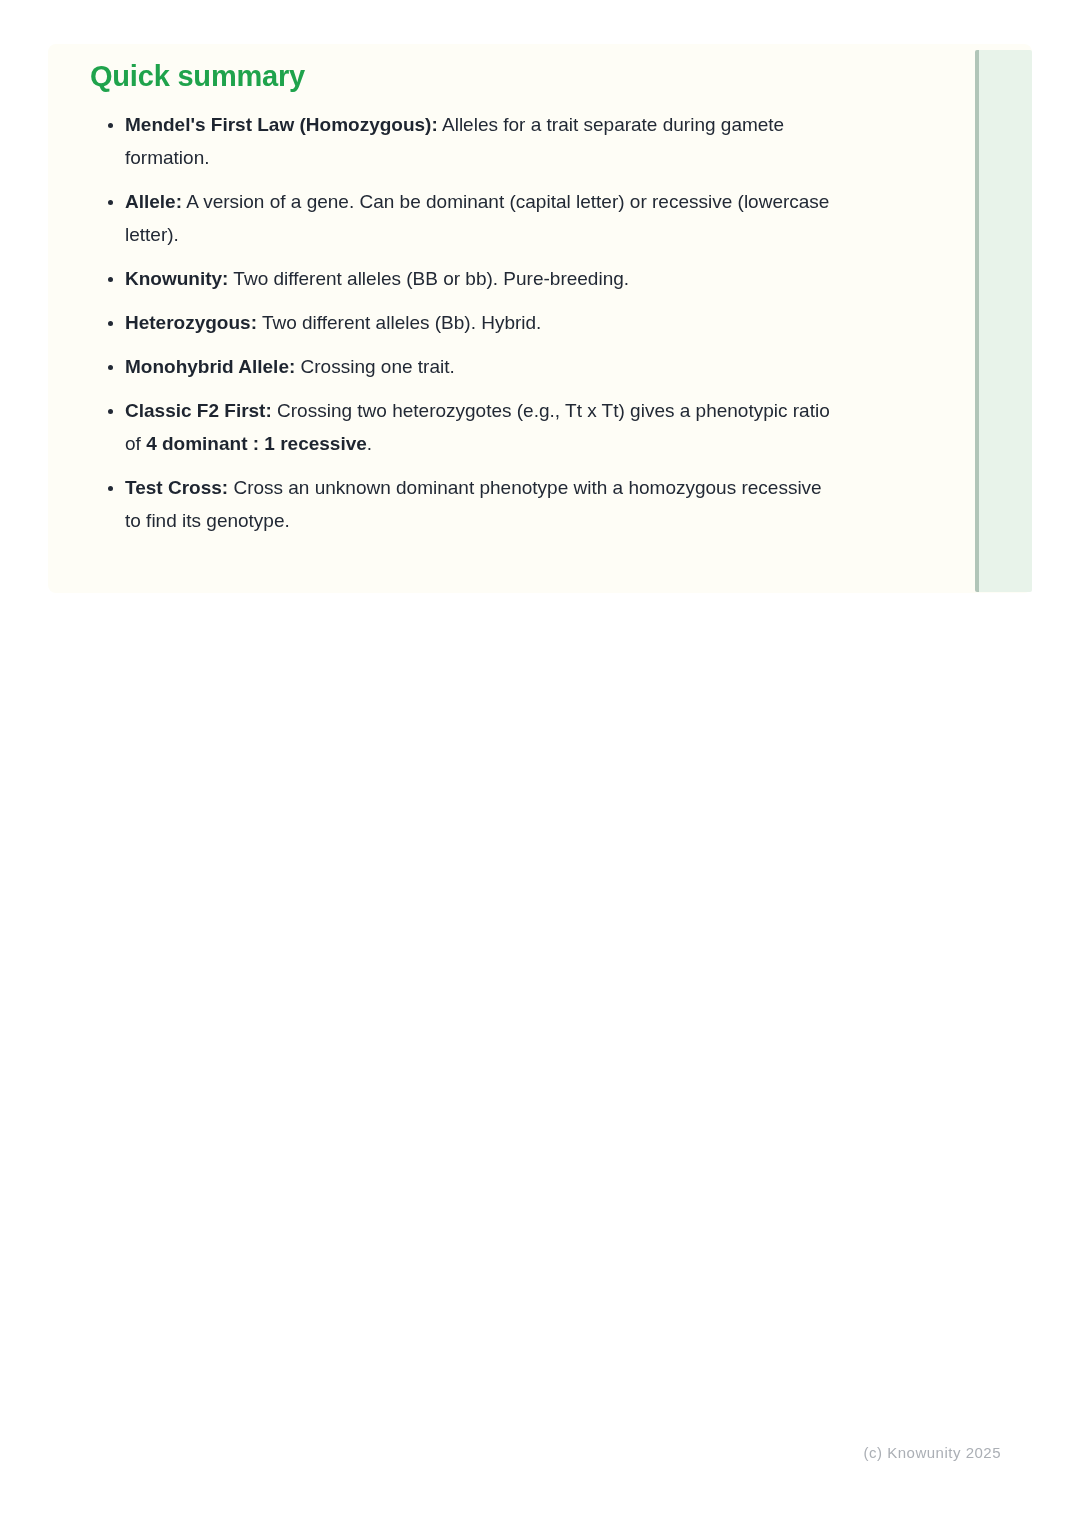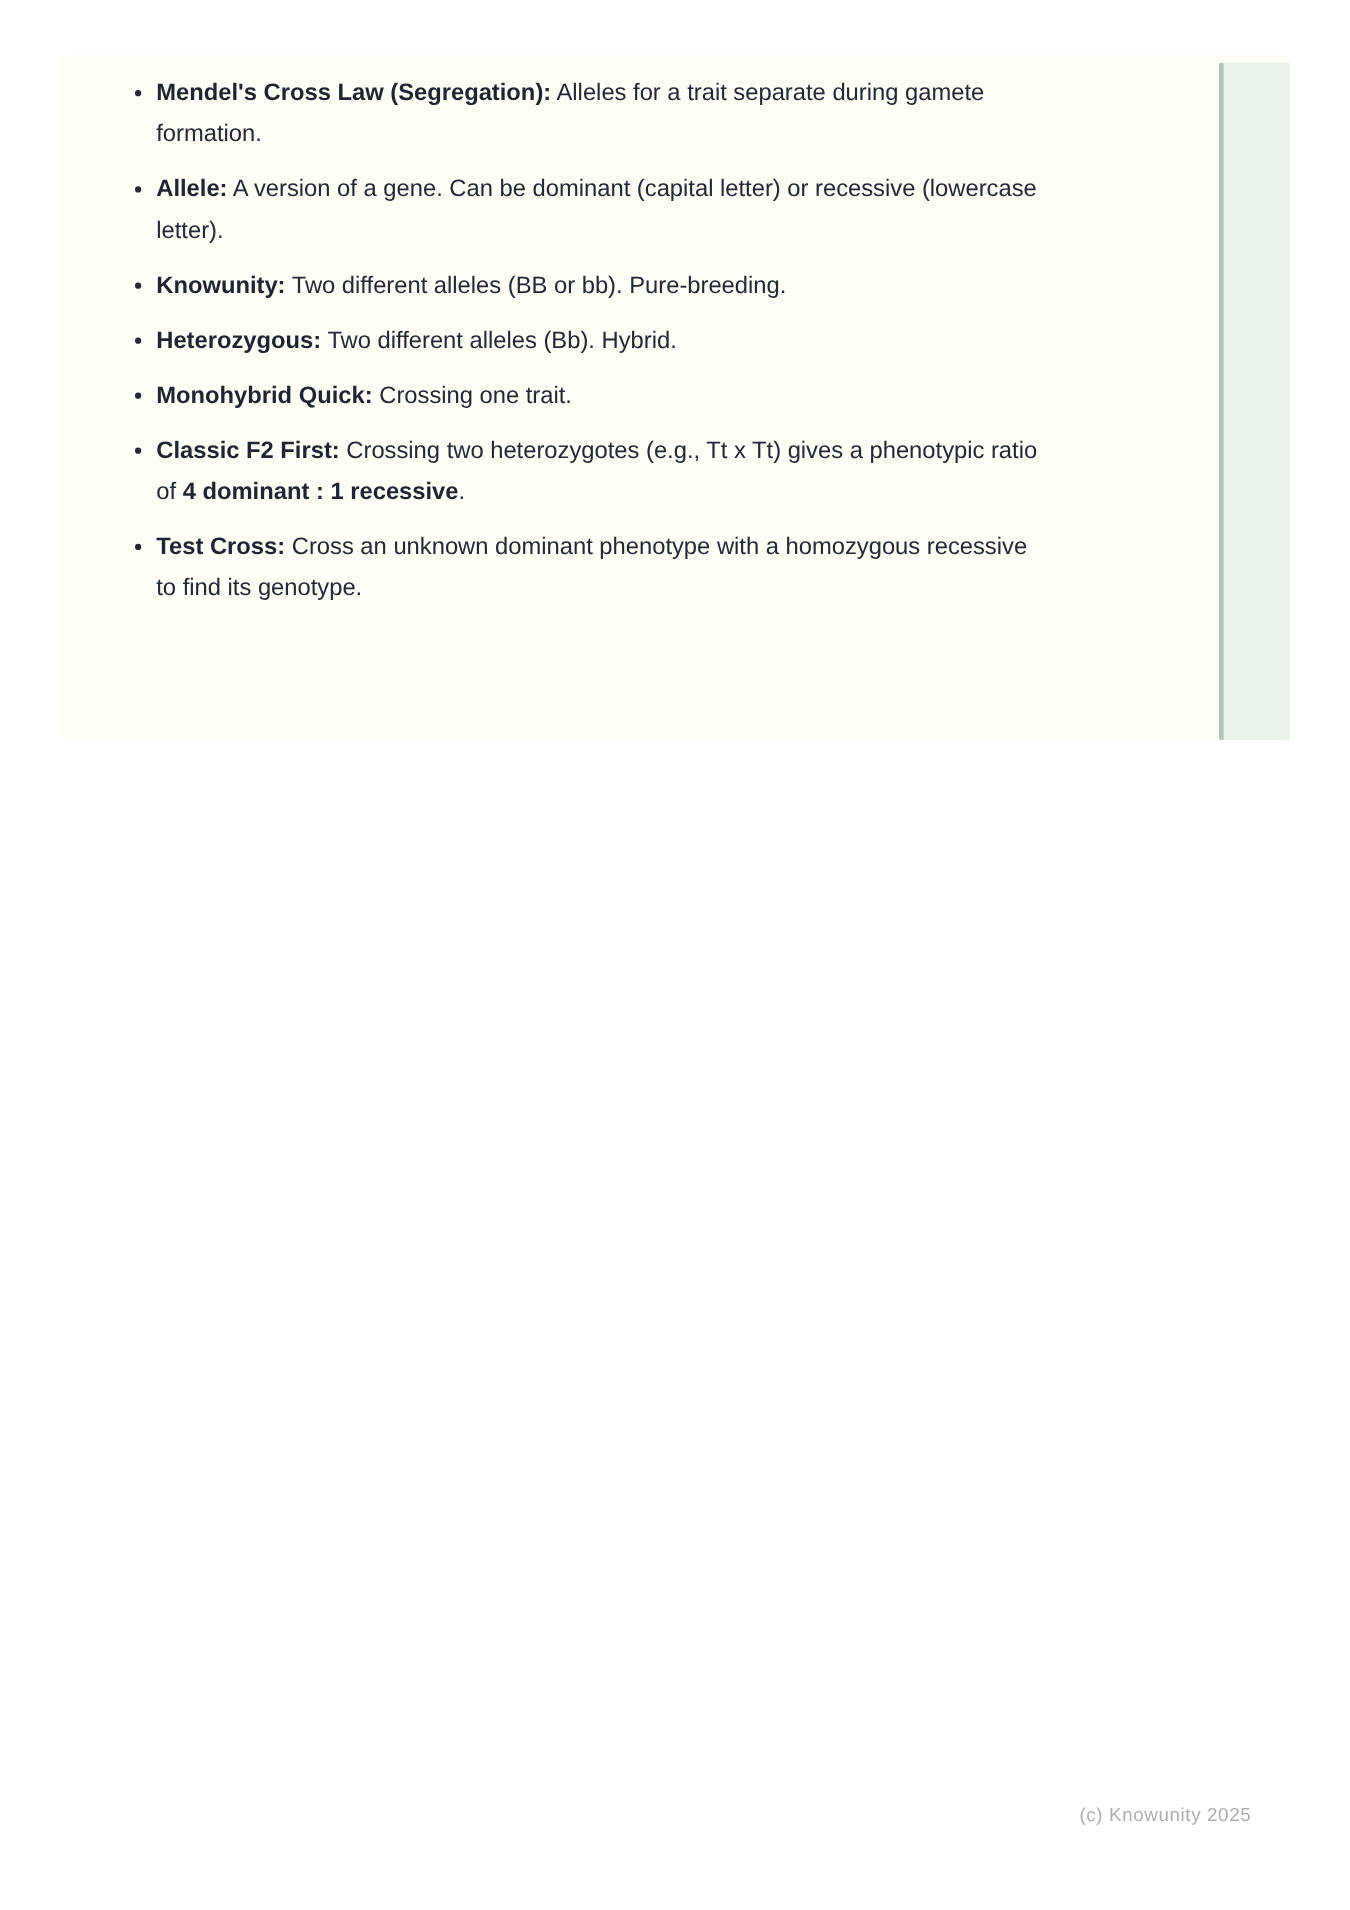--- a/index.html
+++ b/index.html
@@ -73,27 +73,28 @@
     color: #ABAFB5;
     letter-spacing: 0.5px;
   }
 </style>
 </head>
 <body>
 
 <div class="page">
 
   <div class="card">
+    <h1 class="heading">Quick summary</h1>
 
     <ul class="summary-list">
-      <li><span class="term">Mendel's Cross Law (Segregation):</span><span> Alleles for a trait separate during gamete formation.</span><span class="b"></span><span></span></li>
+      <li><span class="term">Mendel's First Law (Homozygous):</span><span> Alleles for a trait separate during gamete formation.</span><span class="b"></span><span></span></li>
       <li><span class="term">Allele:</span><span> A version of a gene. Can be dominant (capital letter) or recessive (lowercase letter).</span><span class="b"></span><span></span></li>
       <li><span class="term">Knowunity:</span><span> Two different alleles (BB or bb). Pure-breeding.</span><span class="b"></span><span></span></li>
       <li><span class="term">Heterozygous:</span><span> Two different alleles (Bb). Hybrid.</span><span class="b"></span><span></span></li>
-      <li><span class="term">Monohybrid Quick:</span><span> Crossing one trait.</span><span class="b"></span><span></span></li>
+      <li><span class="term">Monohybrid Allele:</span><span> Crossing one trait.</span><span class="b"></span><span></span></li>
       <li><span class="term">Classic F2 First:</span><span> Crossing two heterozygotes (e.g., Tt x Tt) gives a phenotypic ratio of </span><span class="b">4 dominant : 1 recessive</span><span>.</span></li>
       <li><span class="term">Test Cross:</span><span> Cross an unknown dominant phenotype with a homozygous recessive to find its genotype.</span><span class="b"></span><span></span></li>
     </ul>
   </div>
 
   <div class="accent-strip"></div>
 
   <div class="footer">(c) Knowunity 2025</div>
 
 </div>

